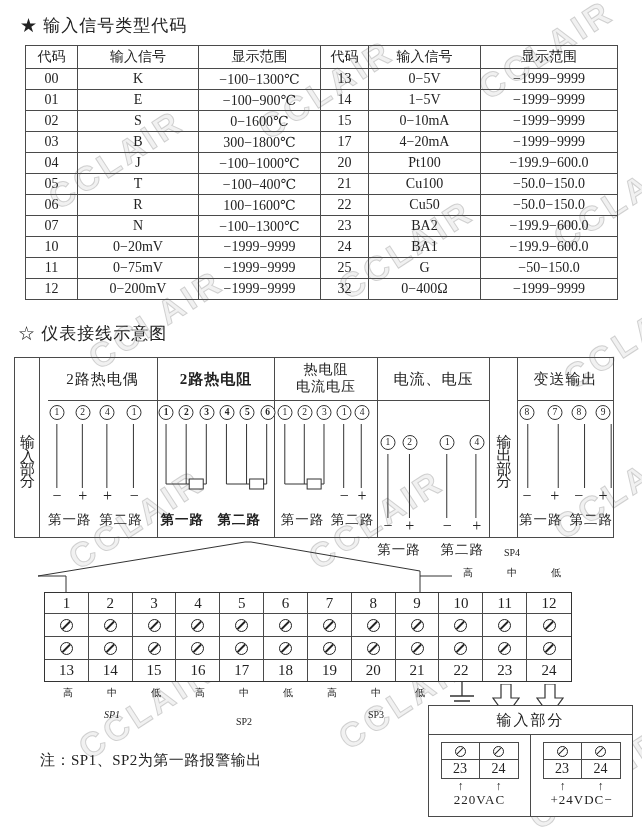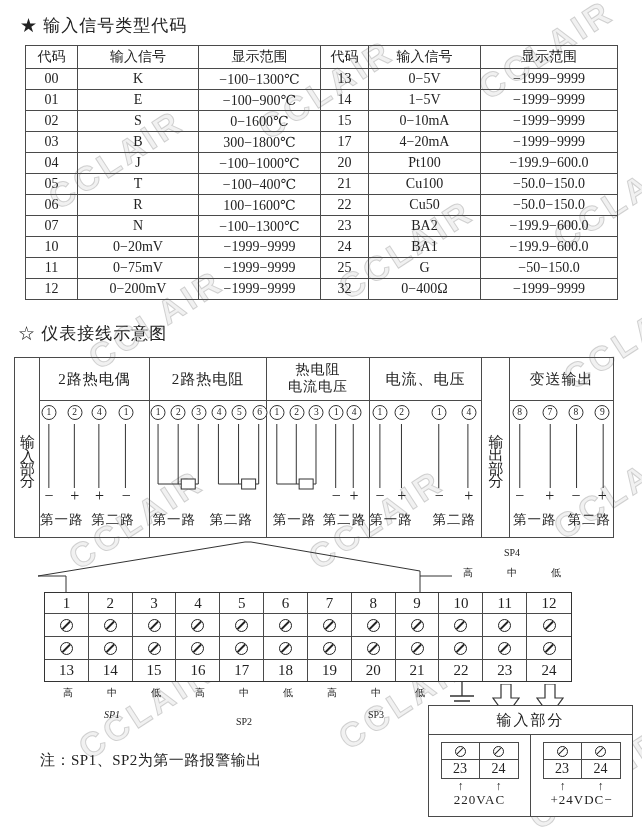--- a/index.html
+++ b/index.html
@@ -233,21 +233,21 @@
           <td>0−400Ω</td>
           <td>−1999−9999</td>
         </tr>
       </tbody>
   </table>
 
   <div class="title" id="title2">☆ 仪表接线示意图</div>
 
   <div id="wiring-box">
     <div class="w-vcol">输入部分</div>
-    <div class="w-sec" style="flex: 0 0 110px;">
+    <div class="w-sec" style="flex: 0 0 110px; margin-left: 8px;">
         <div class="w-head">
           <div>2路热电偶</div>
         </div>
         <div class="w-body">
           <span class="w-term" style="left: 8.2%;">1</span>
           <span class="w-term" style="left: 31.8%;">2</span>
           <span class="w-term" style="left: 54.5%;">4</span>
           <span class="w-term" style="left: 79.1%;">1</span>
           <svg width="108" height="68" class="w-lines">
             <line x1="8.856" y1="0" x2="8.856" y2="64" stroke="#333" stroke-width="1"></line>
@@ -256,21 +256,21 @@
             <line x1="85.428" y1="0" x2="85.428" y2="64" stroke="#333" stroke-width="1"></line>
           </svg>
           <span class="w-sign" style="left: 8.2%;">−</span>
           <span class="w-sign" style="left: 31.8%;">+</span>
           <span class="w-sign" style="left: 54.5%;">+</span>
           <span class="w-sign" style="left: 79.1%;">−</span>
           <span class="w-chan" style="left: 20%;">第一路</span>
           <span class="w-chan" style="left: 67%;">第二路</span>
         </div>
       </div>
-      <div class="w-sec" style="flex: 0 0 117px;">
+      <div class="w-sec" style="flex: 0 0 117px; font-weight: bold;">
         <div class="w-head">
           <div>2路热电阻</div>
         </div>
         <div class="w-body">
           <span class="w-term" style="left: 7%;">1</span>
           <span class="w-term" style="left: 24.5%;">2</span>
           <span class="w-term" style="left: 42%;">3</span>
           <span class="w-term" style="left: 59.5%;">4</span>
           <span class="w-term" style="left: 77%;">5</span>
           <span class="w-term" style="left: 94.5%;">6</span>
@@ -309,21 +309,21 @@
             <line x1="48.985" y1="0" x2="48.985" y2="60" stroke="#333" stroke-width="1"></line>
             <line x1="9.796999999999999" y1="60" x2="48.985" y2="60" stroke="#333" stroke-width="1"></line>
             <rect x="32.1375" y="55" width="14" height="10" fill="#fff" stroke="#333"></rect>
           </svg>
           <span class="w-sign" style="left: 68%;">−</span>
           <span class="w-sign" style="left: 85.4%;">+</span>
           <span class="w-chan" style="left: 27%;">第一路</span>
           <span class="w-chan" style="left: 76%;">第二路</span>
         </div>
       </div>
-      <div class="w-sec" style="flex: 0 0 112px;">
+      <div class="w-sec" style="flex: 0 0 112px; gap: 30px;">
         <div class="w-head">
           <div>电流、电压</div>
         </div>
         <div class="w-body">
           <span class="w-term" style="left: 9%;">1</span>
           <span class="w-term" style="left: 28.6%;">2</span>
           <span class="w-term" style="left: 62.5%;">1</span>
           <span class="w-term" style="left: 89%;">4</span>
           <svg width="110" height="68" class="w-lines">
             <line x1="9.9" y1="0" x2="9.9" y2="64" stroke="#333" stroke-width="1"></line>

